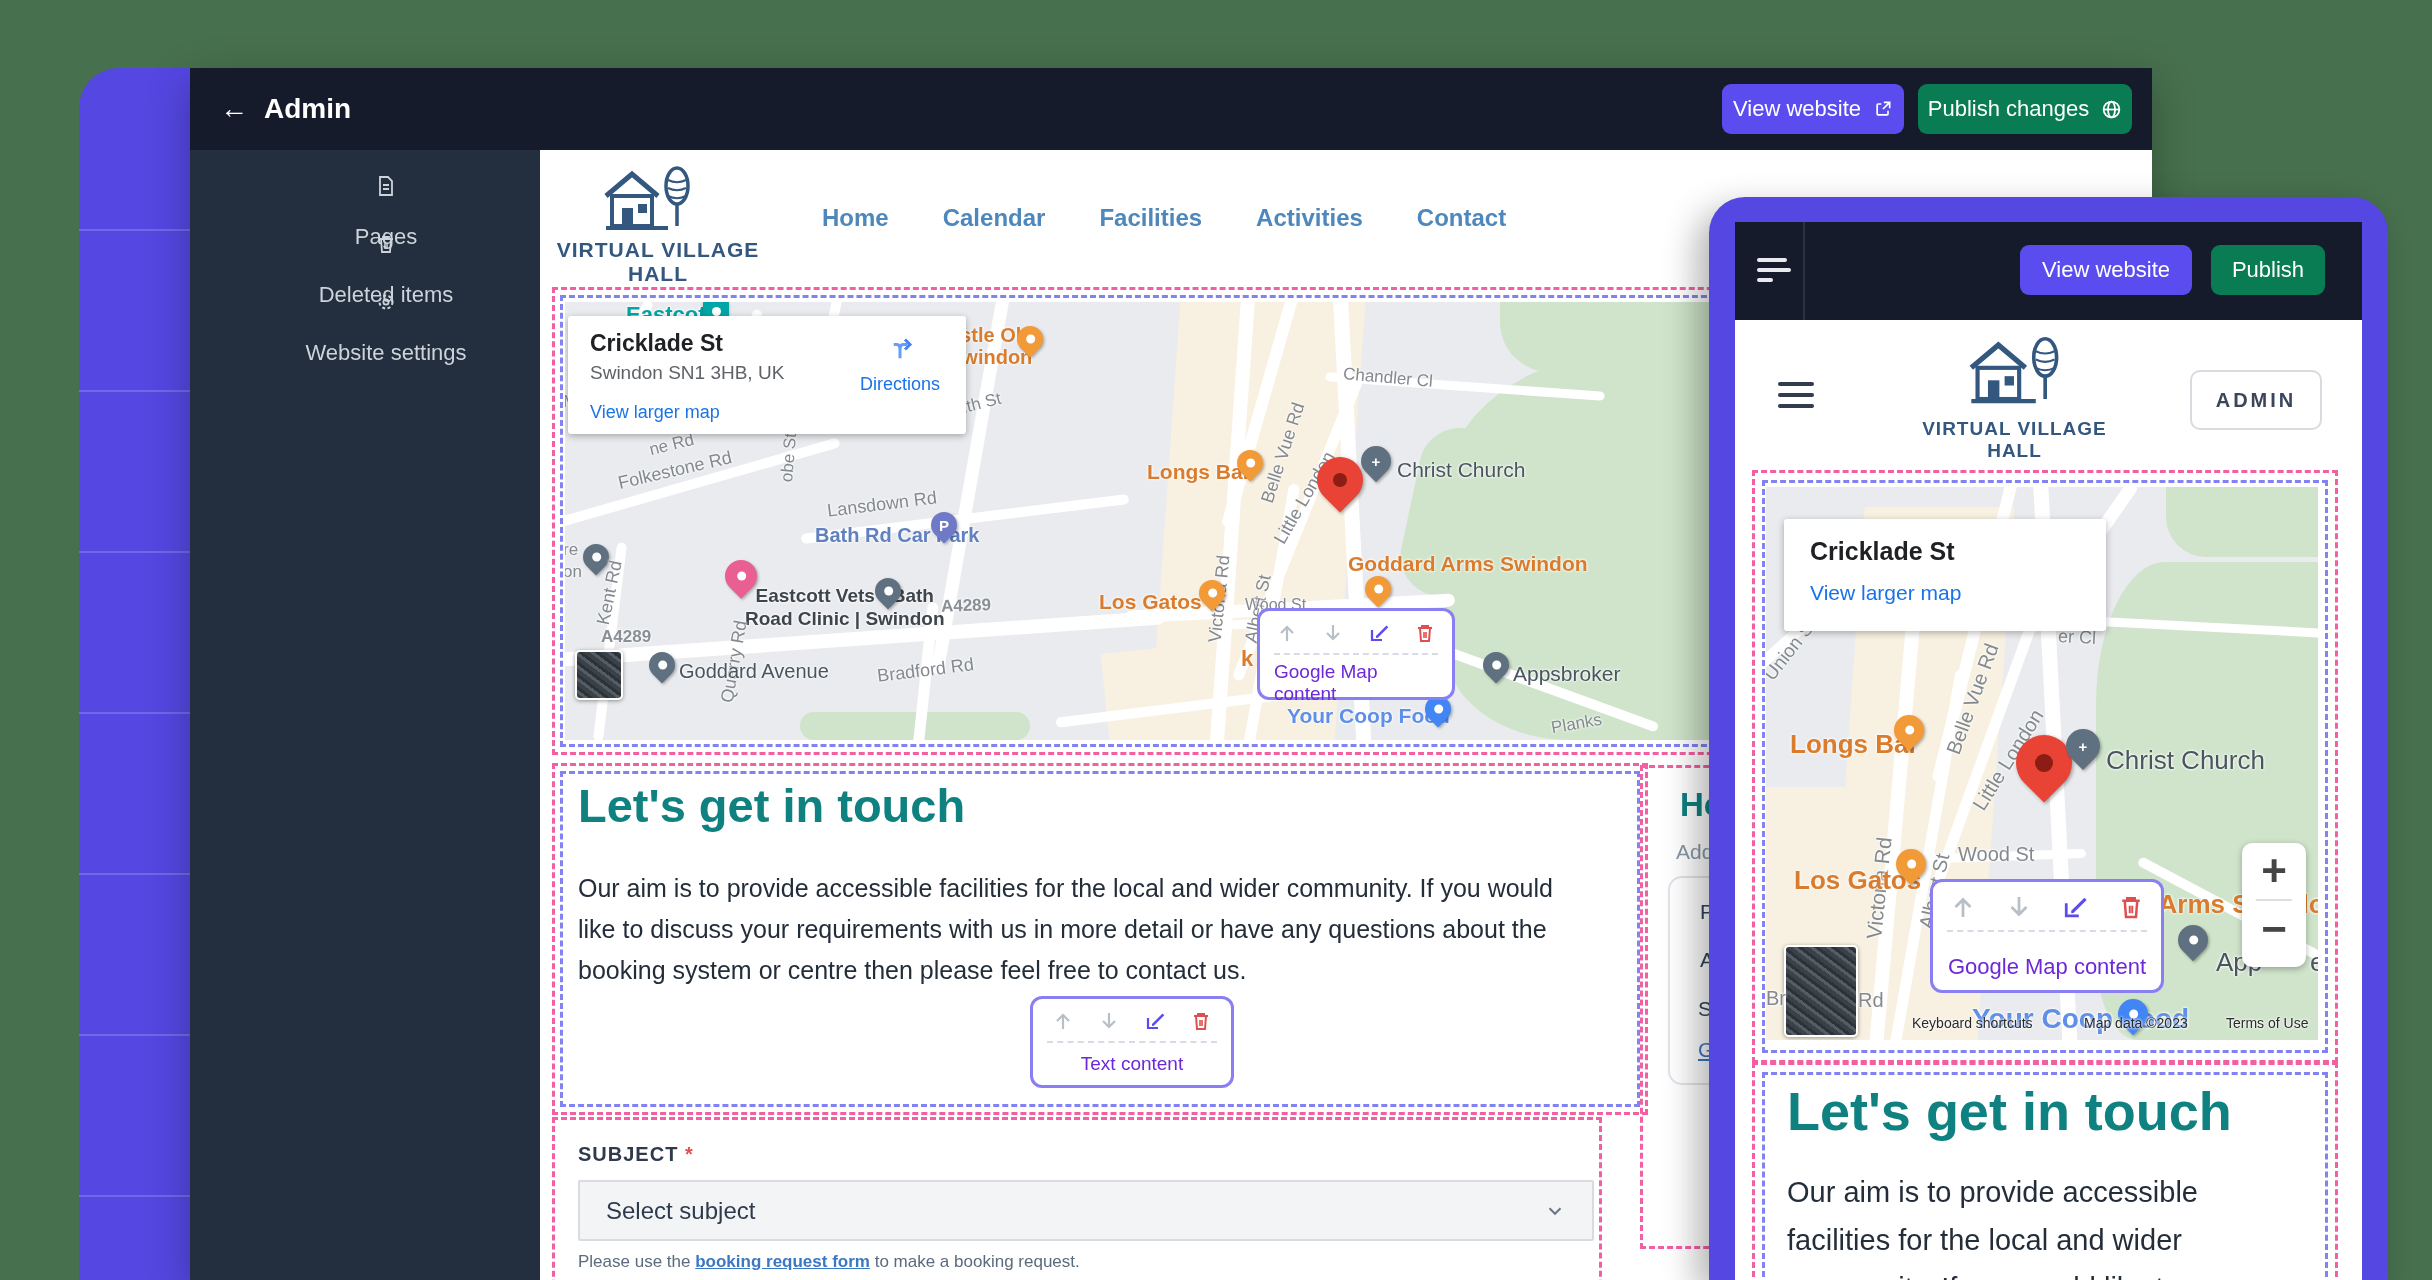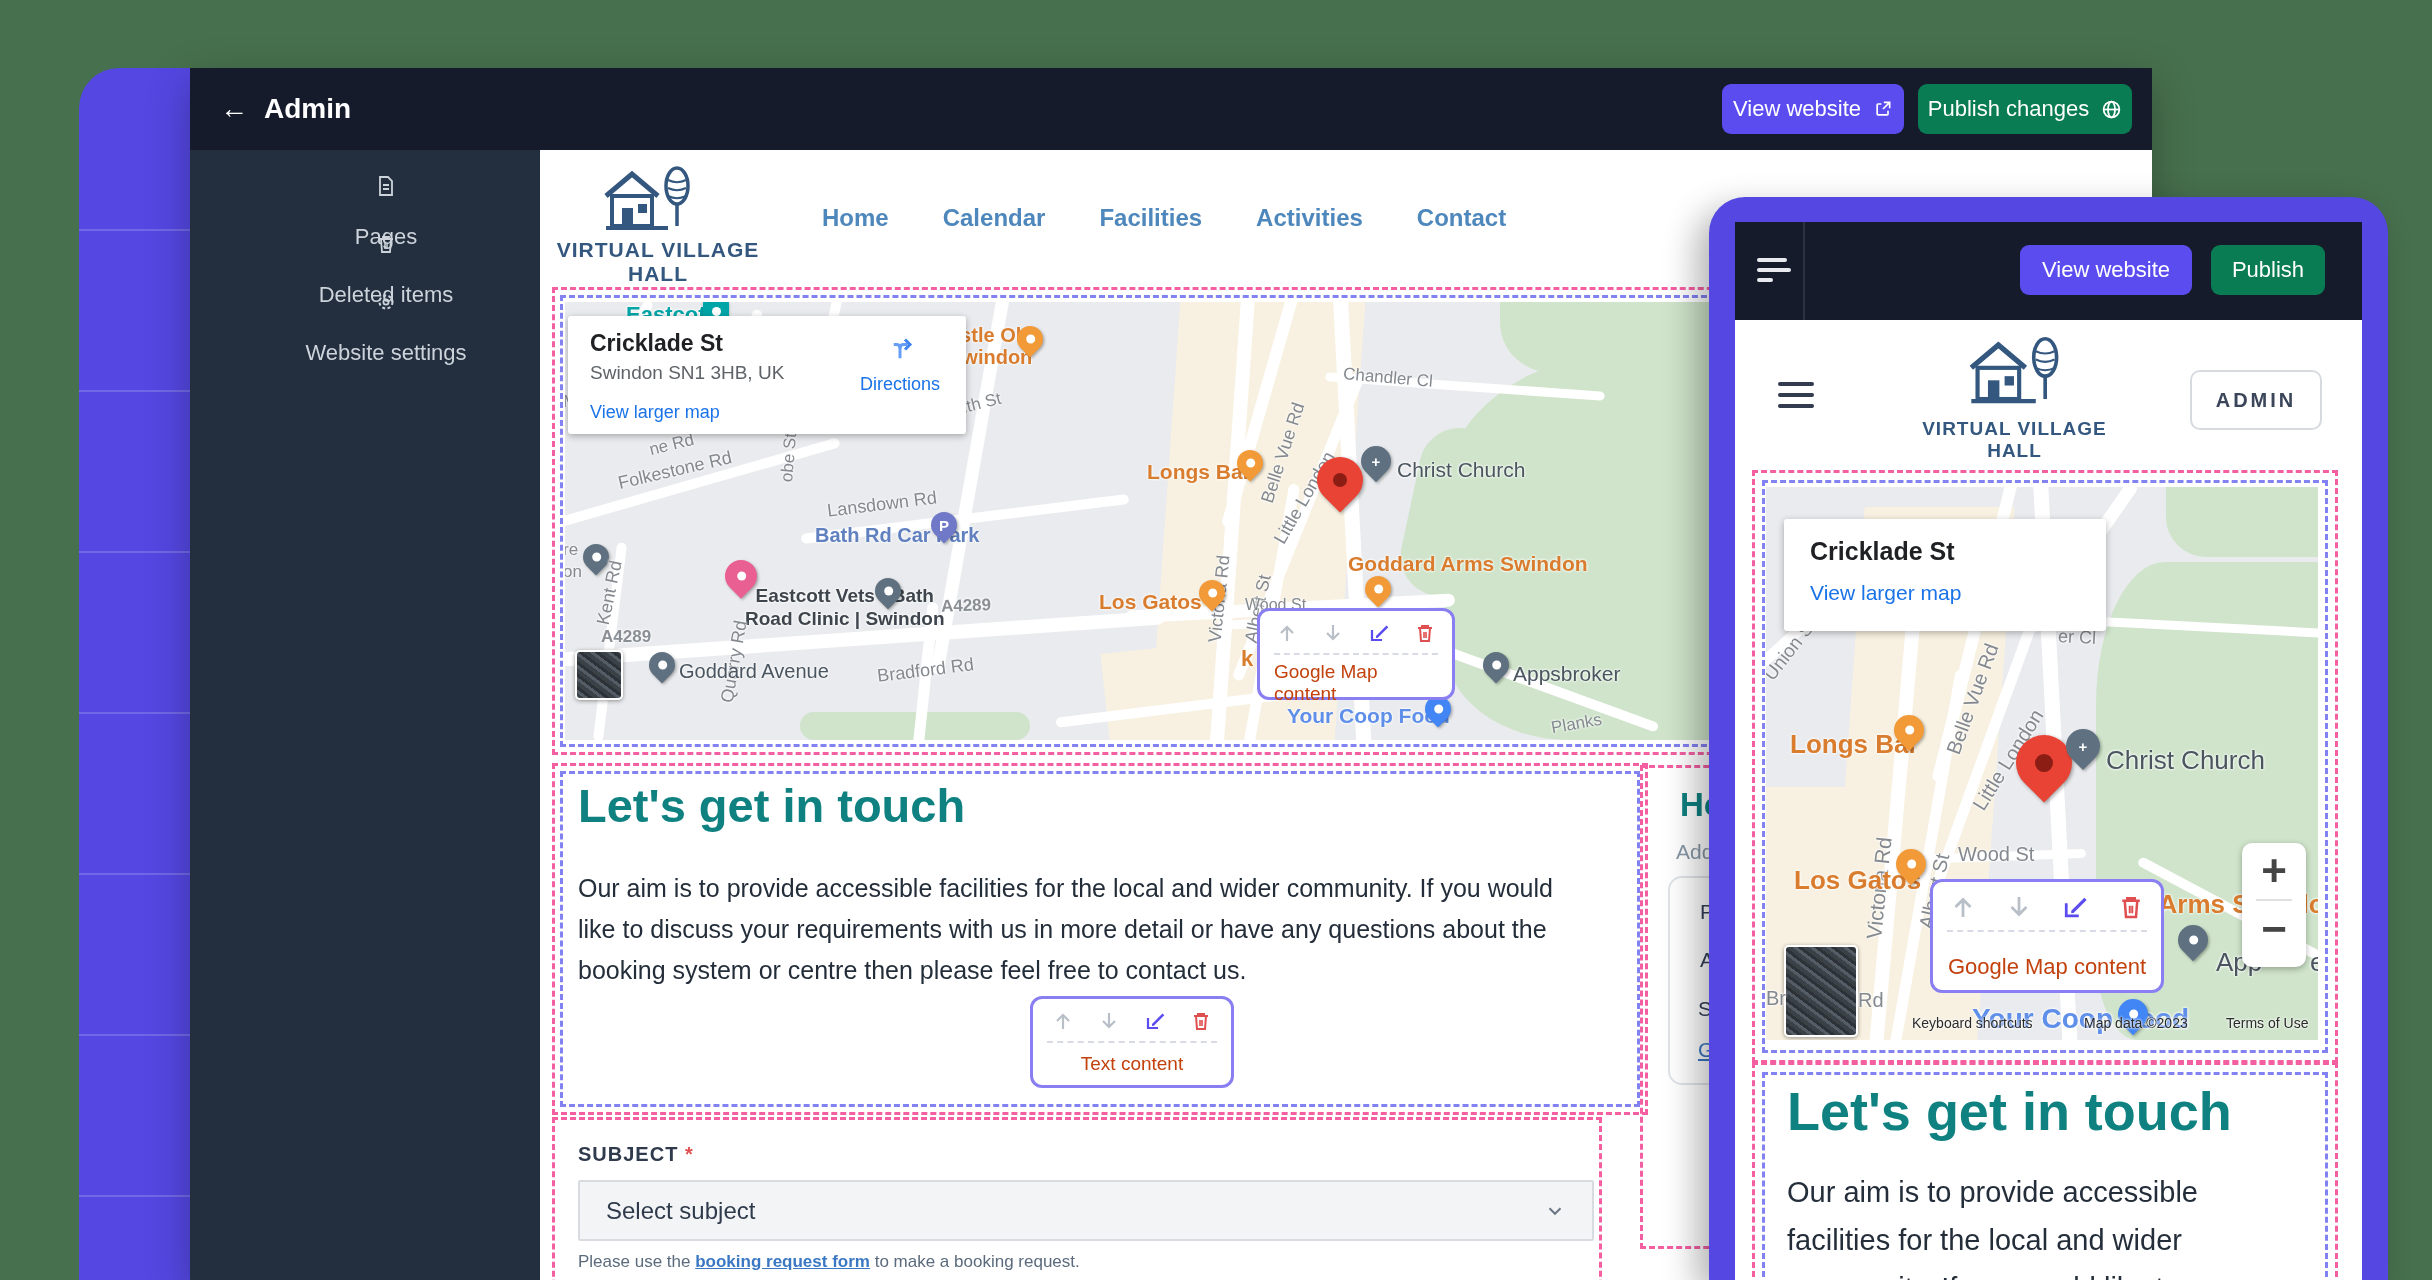--- a/index.html
+++ b/index.html
@@ -38,21 +38,21 @@
   .rd-bold{color:#8a8f96;font-weight:700;}
   .pin{position:absolute;width:26px;height:26px;border-radius:50% 50% 50% 0;transform:rotate(-45deg);box-shadow:0 2px 3px rgba(0,0,0,.3);}
   .pin::after{content:"";position:absolute;inset:0;margin:auto;width:9px;height:9px;background:#fff;border-radius:50%;}
   .pin.letter::after{display:none;}
   .pin.letter b{position:absolute;inset:0;display:flex;align-items:center;justify-content:center;transform:rotate(45deg);color:#fff;font-size:15px;}
   .red-marker{position:absolute;border-radius:50% 50% 50% 0;transform:rotate(-45deg);background:#e94335;box-shadow:0 2px 4px rgba(0,0,0,.35);}
   .red-marker::after{content:"";position:absolute;inset:0;margin:auto;width:32%;height:32%;background:#8c1d14;border-radius:50%;}
   .gm-card{position:absolute;background:#fff;border-radius:3px;box-shadow:0 2px 7px rgba(0,0,0,.3);}
   .gm-toolbar{position:absolute;background:#fff;border:3px solid #8a7ff2;border-radius:12px;display:flex;flex-direction:column;align-items:center;justify-content:space-between;padding:10px 14px;}
   .gm-toolbar .icons{display:flex;align-items:center;gap:22px;width:100%;justify-content:center;padding-bottom:8px;border-bottom:2px dashed #d8dbe6;}
-  .gm-toolbar .tlabel{color:#c2410c;font-size:19px;padding-top:6px;}
+  .gm-toolbar .tlabel{color:#6d28d9;font-size:19px;padding-top:6px;}
   .satellite{position:absolute;border:2px solid #fff;border-radius:5px;background:
      repeating-linear-gradient(37deg,#3a4147 0 4px,#545d66 4px 7px,#2c3237 7px 10px);box-shadow:0 1px 4px rgba(0,0,0,.4);}
   
   .m-overlay{position:absolute;left:1709px;top:197px;width:679px;height:1083px;background:#5447e2;border-radius:36px 36px 0 0;box-shadow:-12px 12px 34px rgba(0,0,0,.3);}
   .m-inner{position:absolute;left:26px;top:25px;width:627px;height:1058px;background:#fff;overflow:hidden;}
   .m-bar{position:absolute;left:0;top:0;width:100%;height:98px;background:#151b2b;}
   .m-content{position:absolute;left:0;top:98px;width:627px;height:960px;background:#fff;overflow:hidden;}
   .hline{background:#323c4e;border-radius:3px;height:4px;}
   .teal-h{color:#0f8180;font-weight:bold;}
   .select-box{position:absolute;background:#f3f4f6;border:2px solid #d8dbe0;border-radius:2px;display:flex;align-items:center;justify-content:space-between;padding:0 26px;color:#2f3b4c;font-size:24px;cursor:pointer;}

